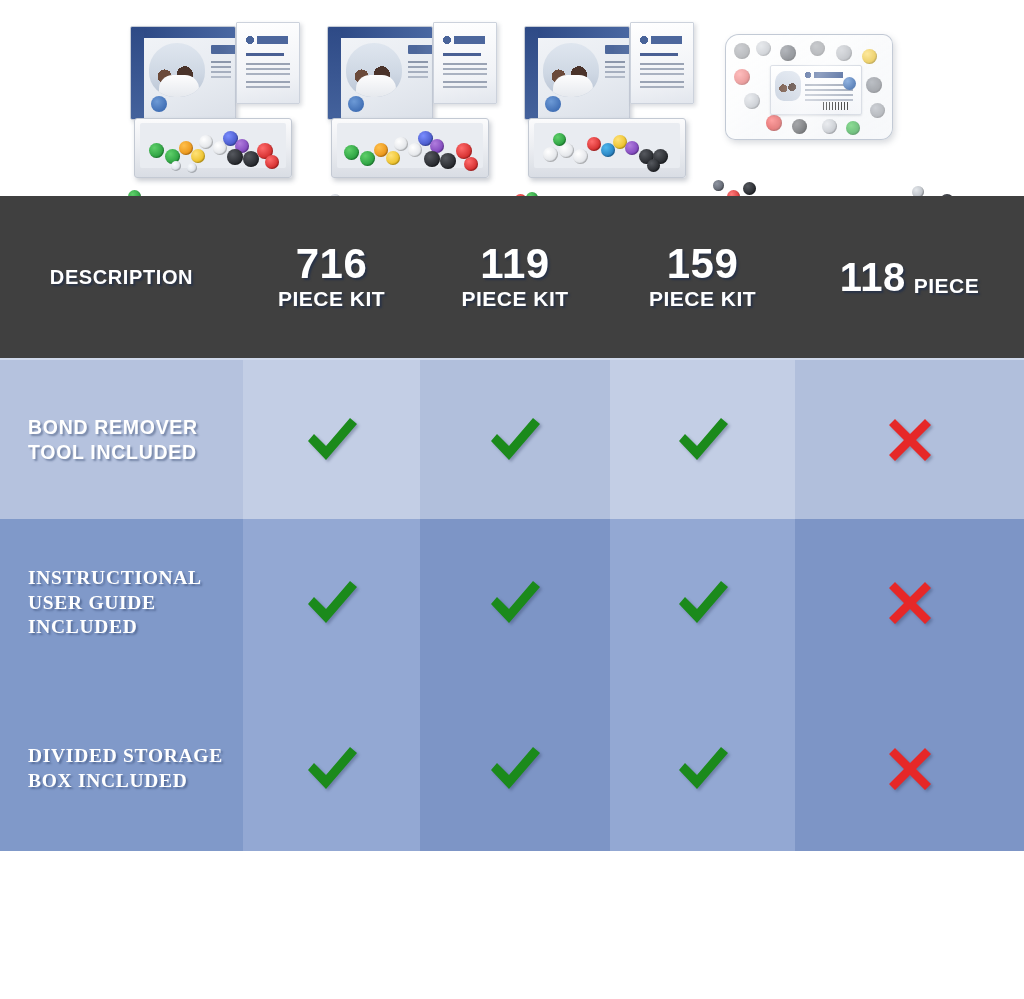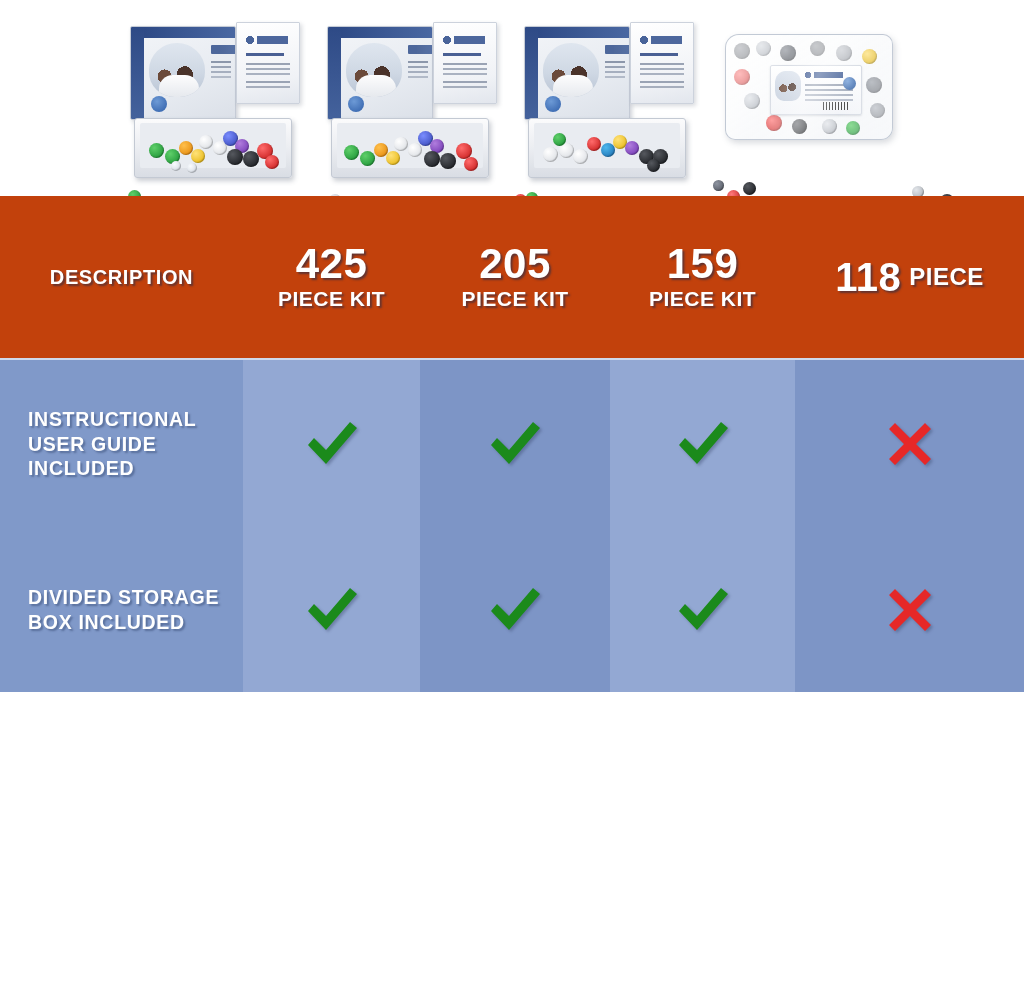--- a/index.html
+++ b/index.html
@@ -209,21 +209,21 @@
   .table {
     position: absolute;
     left: 0; top: 196px;
     width: 1024px;
     height: 803px;
   }
   .thead {
     display: flex;
     width: 100%;
     height: 162px;
-    background: #c2410c;
+    background: #404040;
     border-bottom: 2px solid #cfd9ec;
     align-items: center;
   }
   .th {
     display: flex;
     flex-direction: column;
     align-items: center;
     justify-content: center;
     text-align: center;
     color: #ffffff;
@@ -249,26 +249,26 @@
     line-height: 1;
   }
   .th-sub {
     font-size: 21px;
     letter-spacing: .5px;
     margin-top: 3px;
     line-height: 1.06;
   }
   .th-kit.c4 .th-line1 {
     display: flex;
-    align-items: center;
+    align-items: flex-end;
     gap: 8px;
     justify-content: center;
   }
   .th-kit.c4 .th-num { font-size: 40px; }
-  .th-kit.c4 .th-piece { font-size: 24px; letter-spacing: .5px; }
+  .th-kit.c4 .th-piece { font-size: 21px; letter-spacing: .5px; }
   .th-kit.c4 .th-sub { font-size: 21px; margin-top: 1px; }
 
   .tbody { width: 100%; }
   .row {
     display: flex;
     width: 100%;
     align-items: stretch;
   }
   .row.r1 { height: 159px; }
   .row.r2 { height: 168px; }
@@ -299,21 +299,21 @@
   .cell.c4 { width: 229px; }
 
   
   .row.light .cell { background: #b5c2de; }
   .row.light .cell.label { background: #b5c2de; }
   .row.light .cell.c1 { background: #c3cee5; }
   .row.light .cell.c2 { background: #b1bfdc; }
   .row.light .cell.c3 { background: #c3cee5; }
   .row.light .cell.c4 { background: #b1bfdc; }
 
-  .row.dark .cell { background: #8099c9; }
+  .row.dark .cell { background: #8099c9; font-family: Liberation Serif, serif; }
   .row.dark .cell.label { background: #8099c9; }
   .row.dark .cell.c1 { background: #93a8d3; }
   .row.dark .cell.c2 { background: #7d95c6; }
   .row.dark .cell.c3 { background: #93a8d3; }
   .row.dark .cell.c4 { background: #7d95c6; }
 
   .mark { display: block; filter: drop-shadow(2px 2px 1.5px rgba(40,55,90,.35)); }
 
   .footer-strip {
     position: absolute;
@@ -540,44 +540,67 @@
 </div>
 
 <div class="table">
 
   <div class="thead">
     <div class="th th-desc">
       <span>DESCRIPTION</span>
     </div>
 
     <div class="th th-kit c1">
-      <span class="th-num">425</span>
+      <span class="th-num">716</span>
       <span class="th-sub">PIECE KIT</span>
     </div>
 
     <div class="th th-kit c2">
-      <span class="th-num">205</span>
+      <span class="th-num">119</span>
       <span class="th-sub">PIECE KIT</span>
     </div>
 
     <div class="th th-kit c3">
       <span class="th-num">159</span>
       <span class="th-sub">PIECE KIT</span>
     </div>
 
     <div class="th th-kit c4">
       <span class="th-line1">
         <span class="th-num">118</span>
         <span class="th-piece">PIECE</span>
       </span>
     </div>
   </div>
 
   <div class="tbody">
 
+    <div class="row r1 light">
+      <div class="cell label">BOND REMOVER TOOL INCLUDED</div>
+      <div class="cell c1">
+        <svg class="mark" width="56" height="52" viewBox="0 0 56 52">
+          <path d="M4 27 L10 20 L22 32 L46 4 L53 10 L22 46 Z" fill="#1b8a1b"></path>
+        </svg>
+      </div>
+      <div class="cell c2">
+        <svg class="mark" width="56" height="52" viewBox="0 0 56 52">
+          <path d="M4 27 L10 20 L22 32 L46 4 L53 10 L22 46 Z" fill="#1b8a1b"></path>
+        </svg>
+      </div>
+      <div class="cell c3">
+        <svg class="mark" width="56" height="52" viewBox="0 0 56 52">
+          <path d="M4 27 L10 20 L22 32 L46 4 L53 10 L22 46 Z" fill="#1b8a1b"></path>
+        </svg>
+      </div>
+      <div class="cell c4">
+        <svg class="mark" width="48" height="48" viewBox="0 0 48 48">
+          <path d="M9 3 L24 18 L39 3 L45 9 L30 24 L45 39 L39 45 L24 30 L9 45 L3 39 L18 24 L3 9 Z" fill="#e62828"></path>
+        </svg>
+      </div>
+    </div>
 
     <div class="row r2 dark">
       <div class="cell label">INSTRUCTIONAL USER GUIDE INCLUDED</div>
       <div class="cell c1">
         <svg class="mark" width="56" height="52" viewBox="0 0 56 52">
           <path d="M4 27 L10 20 L22 32 L46 4 L53 10 L22 46 Z" fill="#1b8a1b"></path>
         </svg>
       </div>
       <div class="cell c2">
         <svg class="mark" width="56" height="52" viewBox="0 0 56 52">

